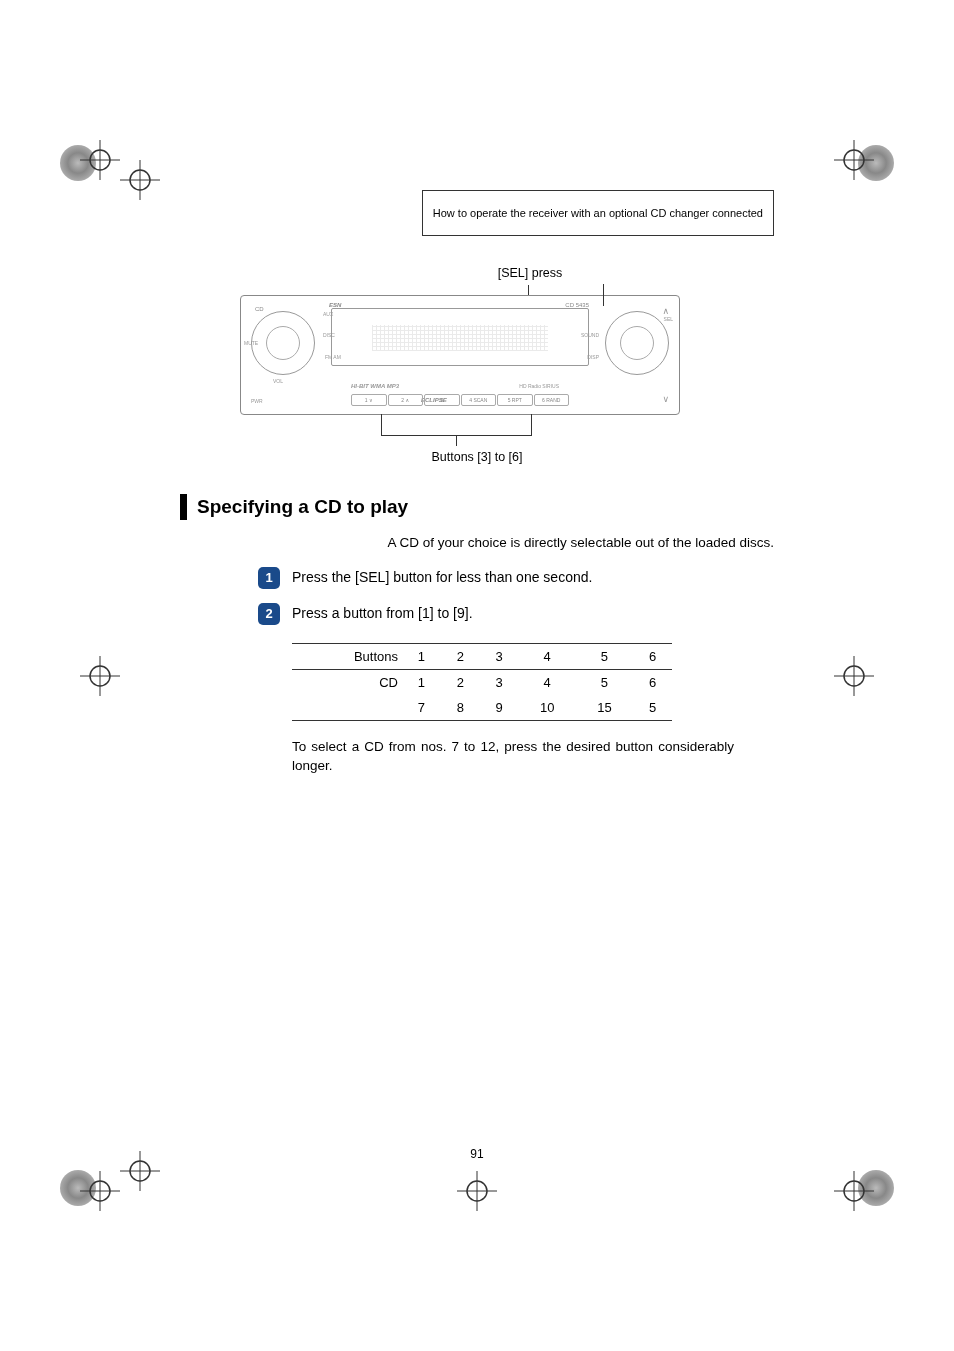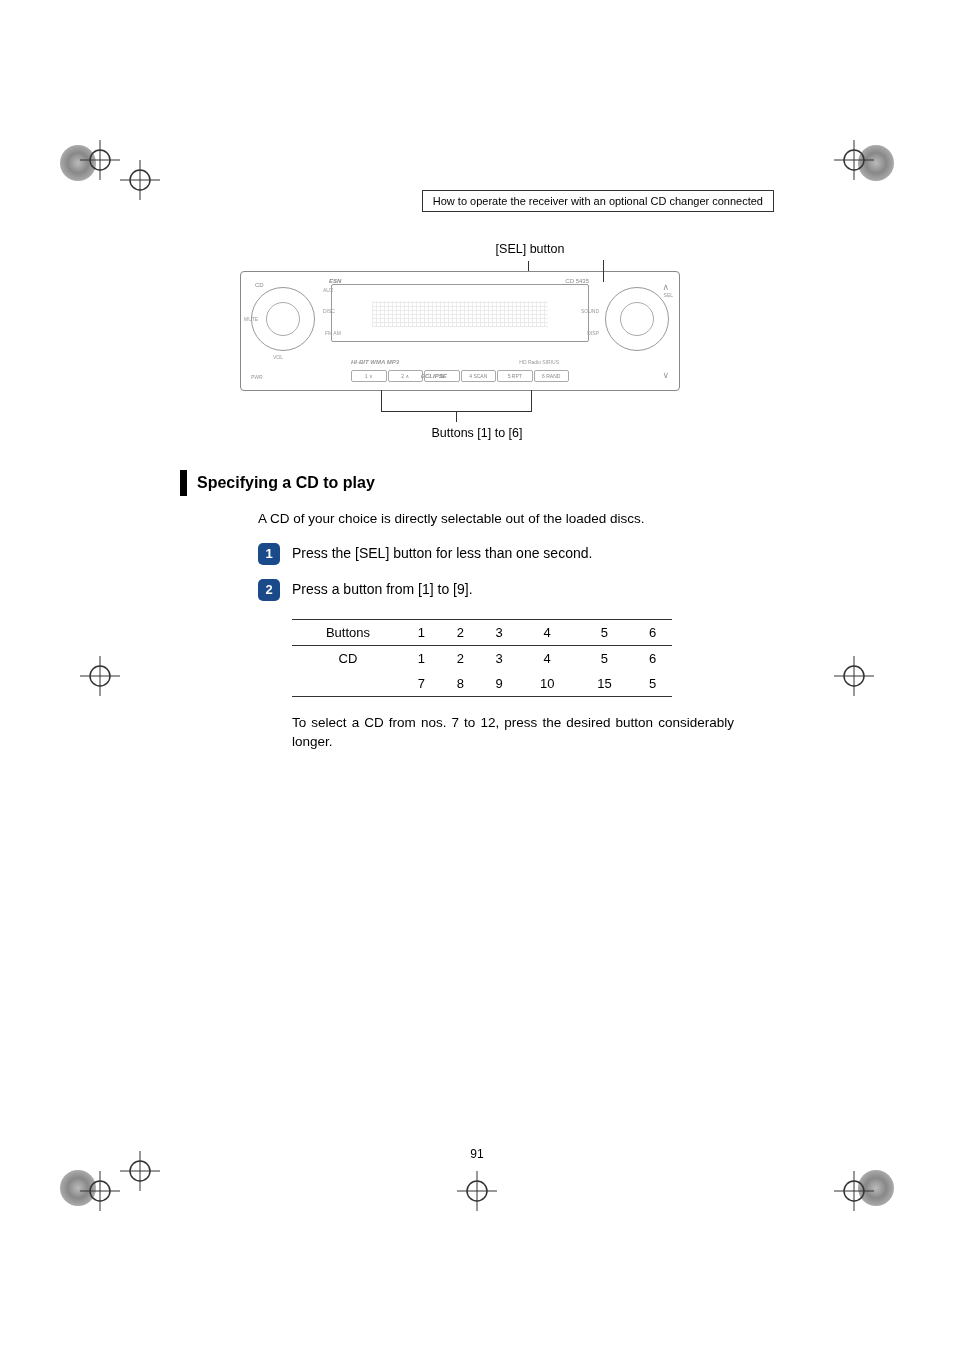--- a/index.html
+++ b/index.html
@@ -83,21 +83,21 @@
       height: 1px;
       background: #555;
     }
     .section-header {
       margin-top: 0;
       text-align: right;
     }
     .section-header-box {
       display: inline-block;
       border: 1px solid #333;
-      padding: 4px 10px;
+      padding: 16px 10px;
       font-size: 11px;
     }
     .callout-label {
       text-align: center;
       font-size: 12.5px;
       margin-top: 30px;
       margin-left: 310px;
       margin-bottom: 5px;
       width: 80px;
     }
@@ -213,28 +213,29 @@
       align-items: center;
       margin-top: 30px;
     }
     .section-bar {
       width: 7px;
       height: 26px;
       background: #000;
       margin-right: 10px;
     }
     .section-title-text {
-      font-size: 16px;
+      font-size: 19px;
       font-weight: bold;
     }
     .body-text {
       font-size: 13.5px;
       margin-left: 78px;
       margin-top: 14px;
       line-height: 1.4;
+      text-align: right;
     }
     .step {
       display: flex;
       align-items: flex-start;
       margin-left: 78px;
       margin-top: 14px;
     }
     .step-num {
       width: 22px;
       height: 22px;
@@ -259,21 +260,21 @@
       margin-top: 18px;
       font-size: 13px;
       border-collapse: collapse;
       width: 380px;
     }
     .tbl td {
       padding: 5px 4px;
       text-align: center;
     }
     .tbl td:first-child {
-      text-align: center;
+      text-align: right;
       padding-left: 6px;
       width: 110px;
     }
     .tbl tr.hdr-row td {
       border-bottom: 1px solid #333;
       border-top: 1px solid #333;
     }
     .tbl tr.last-row td {
       border-bottom: 1px solid #333;
     }
@@ -378,21 +379,21 @@
       <line x1="20" y1="0" x2="20" y2="40" stroke="#333"></line>
       <line x1="0" y1="20" x2="40" y2="20" stroke="#333"></line>
     </svg></div>
 
 <div class="page-frame">
 
   <div class="section-header">
     <div class="section-header-box">How to operate the receiver with an optional CD changer connected</div>
   </div>
 
-  <div class="callout-label">[SEL] button</div>
+  <div class="callout-label">[SEL] press</div>
   <div class="callout-line-top"></div>
 
   <div class="device-image">
     <div class="callout-line-right"></div>
     <div class="dev-label-tl">ESN</div>
     <div class="dev-label-tr">CD 5435</div>
     <div class="dial-left"></div>
     <div class="dial-right"></div>
     <div class="display-area">
       <div class="display-inner"></div>
@@ -420,21 +421,21 @@
       <span>4 SCAN</span>
       <span>5 RPT</span>
       <span>6 RAND</span>
     </div>
     <div class="callout-line-bottom-1"></div>
     <div class="callout-line-bottom-2"></div>
     <div class="callout-line-bottom-h"></div>
     <div class="callout-line-bottom-v"></div>
   </div>
 
-  <div class="callout-label-btm">Buttons [1] to [6]</div>
+  <div class="callout-label-btm">Buttons [3] to [6]</div>
 
   <div class="section-title">
     <div class="section-bar"></div>
     <div class="section-title-text">Specifying a CD to play</div>
   </div>
 
   <div class="body-text">A CD of your choice is directly selectable out of the loaded discs.</div>
 
   <div class="step">
     <div class="step-num">1</div>

